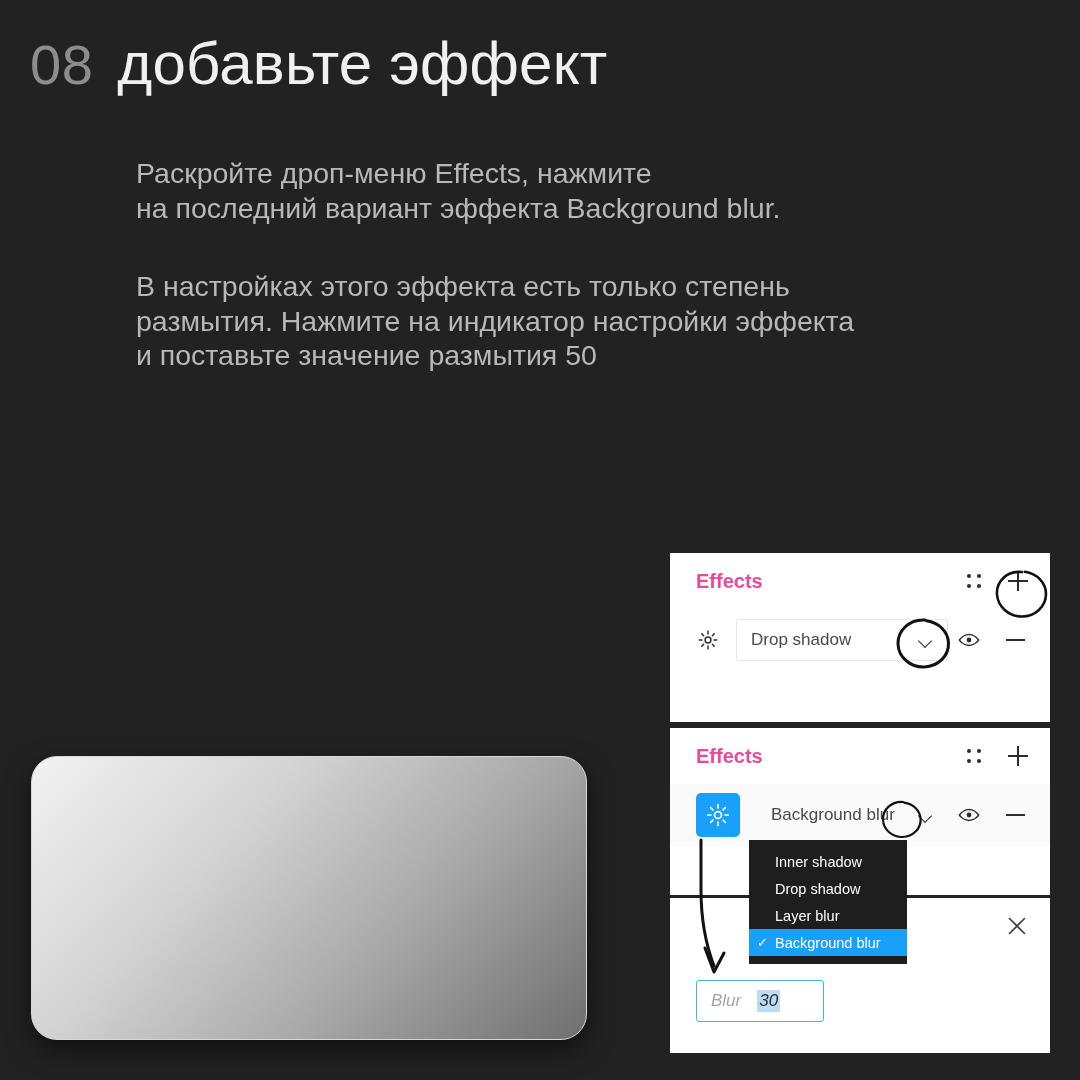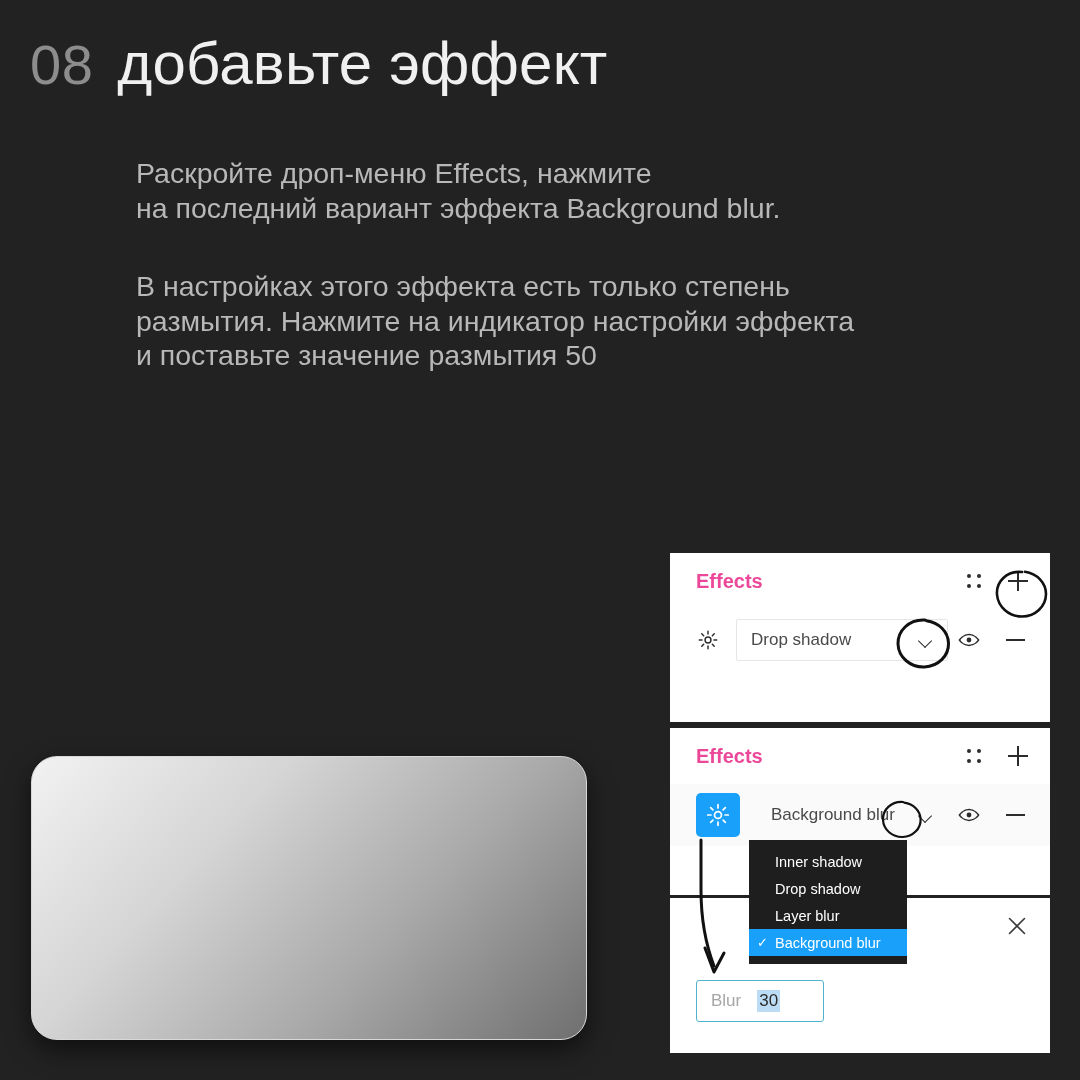--- a/index.html
+++ b/index.html
@@ -218,20 +218,21 @@
     width: 18px;
     font-size: 13px;
     color: #ffffff;
     flex: 0 0 auto;
   }
   .dropdown-check.hidden { visibility: hidden; }
 
   
   .blur-row {
     padding: 26px 0 0 26px;
+    font-style: italic;
   }
   #blur-input {
     width: 128px;
     height: 42px;
     border: 1.7px solid #4fb3d0;
     border-radius: 3px;
     display: flex;
     align-items: center;
     padding: 0 14px;
     box-sizing: border-box;

